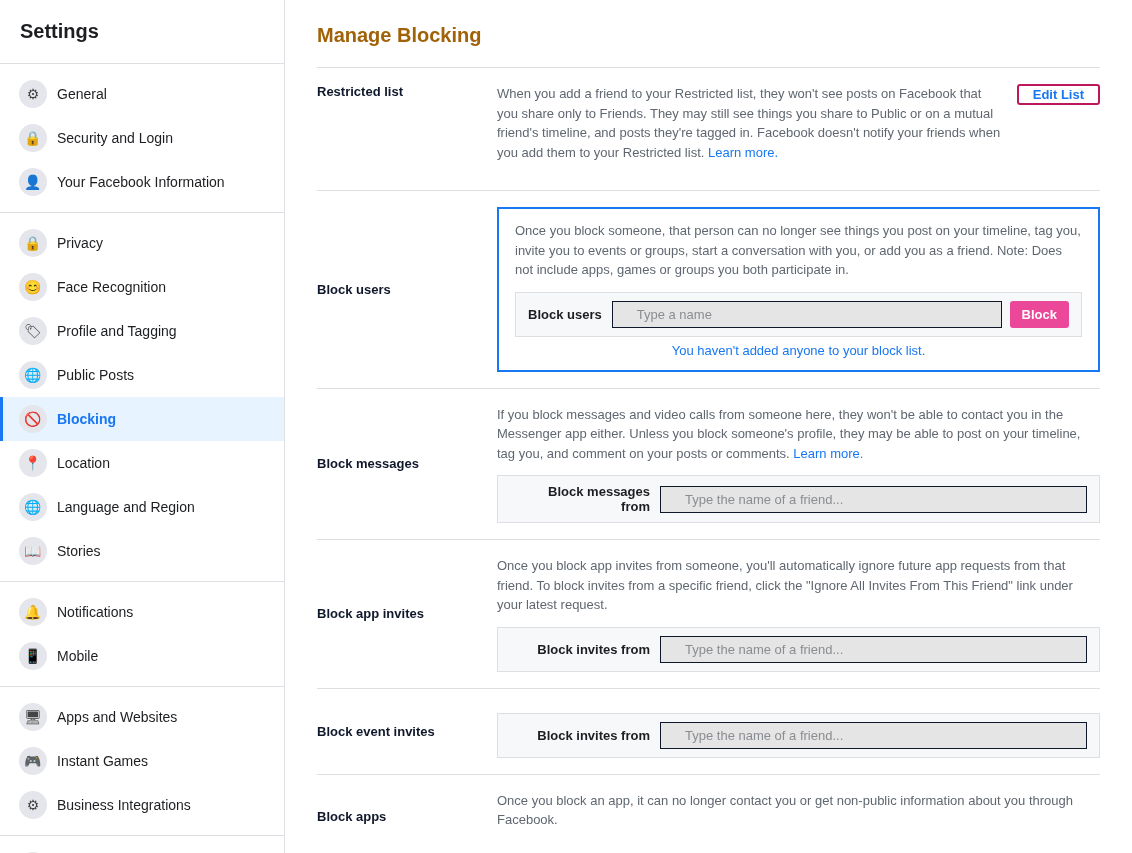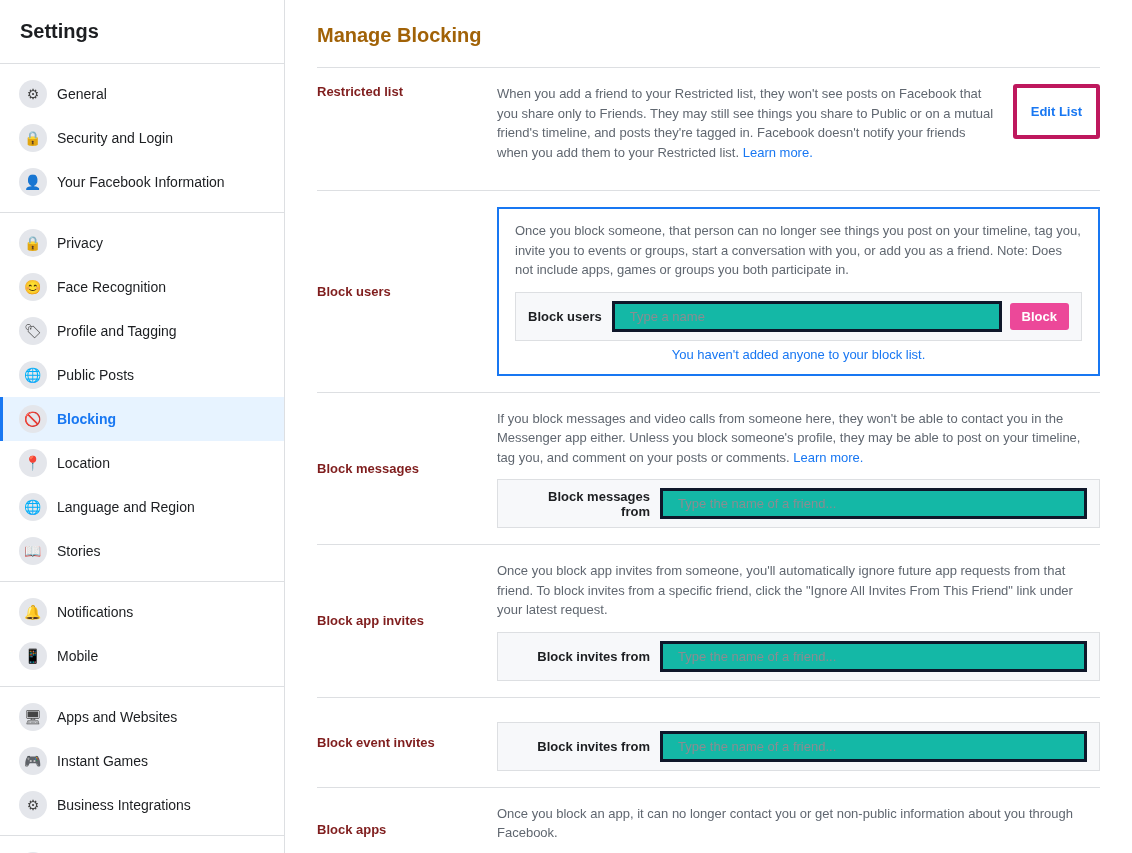--- a/index.html
+++ b/index.html
@@ -73,45 +73,45 @@
       display: flex;
       border-top: 1px solid #dddfe2;
       padding: 16px 0;
       align-items: center;
     }
     .section-label {
       width: 180px;
       min-width: 180px;
       font-weight: bold;
       font-size: 13px;
-      color: #7f1d1d;
+      color: #0f172a;
       padding-right: 16px;
     }
     .section-content {
       flex: 1;
     }
     .section-description {
       font-size: 13px;
       color: #606770;
       line-height: 1.5;
       margin-bottom: 12px;
     }
 
     
     .restricted-row {
       display: flex;
       border-top: 1px solid #dddfe2;
       padding: 16px 0;
       align-items: flex-start;
     }
     .edit-list-btn {
-      border: 4px solid #be185d;
+      border: 2px solid #be185d;
       color: #1877f2;
       background: #fff;
-      padding: 16px 14px;
+      padding: 1px 14px;
       font-size: 13px;
       font-weight: bold;
       cursor: pointer;
       border-radius: 3px;
       white-space: nowrap;
       margin-left: 16px;
       flex-shrink: 0;
     }
 
     
@@ -131,26 +131,26 @@
     }
     .input-label {
       font-weight: bold;
       font-size: 13px;
       color: #1c1e21;
       margin-right: 10px;
       white-space: nowrap;
     }
     .text-input {
       flex: 1;
-      border: 3px solid #0f172a;
-      padding: 5px 15px;
+      border: 1px solid #0f172a;
+      padding: 5px 24px;
       font-size: 13px;
       color: #1c1e21;
       outline: none;
-      background: #14b8a6;
+      background: #e5e5e5;
     }
     .text-input::placeholder { color: #8a8d91; }
     .block-btn {
       background: #ec4899;
       color: #fff;
       border: none;
       padding: 6px 12px;
       font-size: 13px;
       font-weight: bold;
       cursor: pointer;

